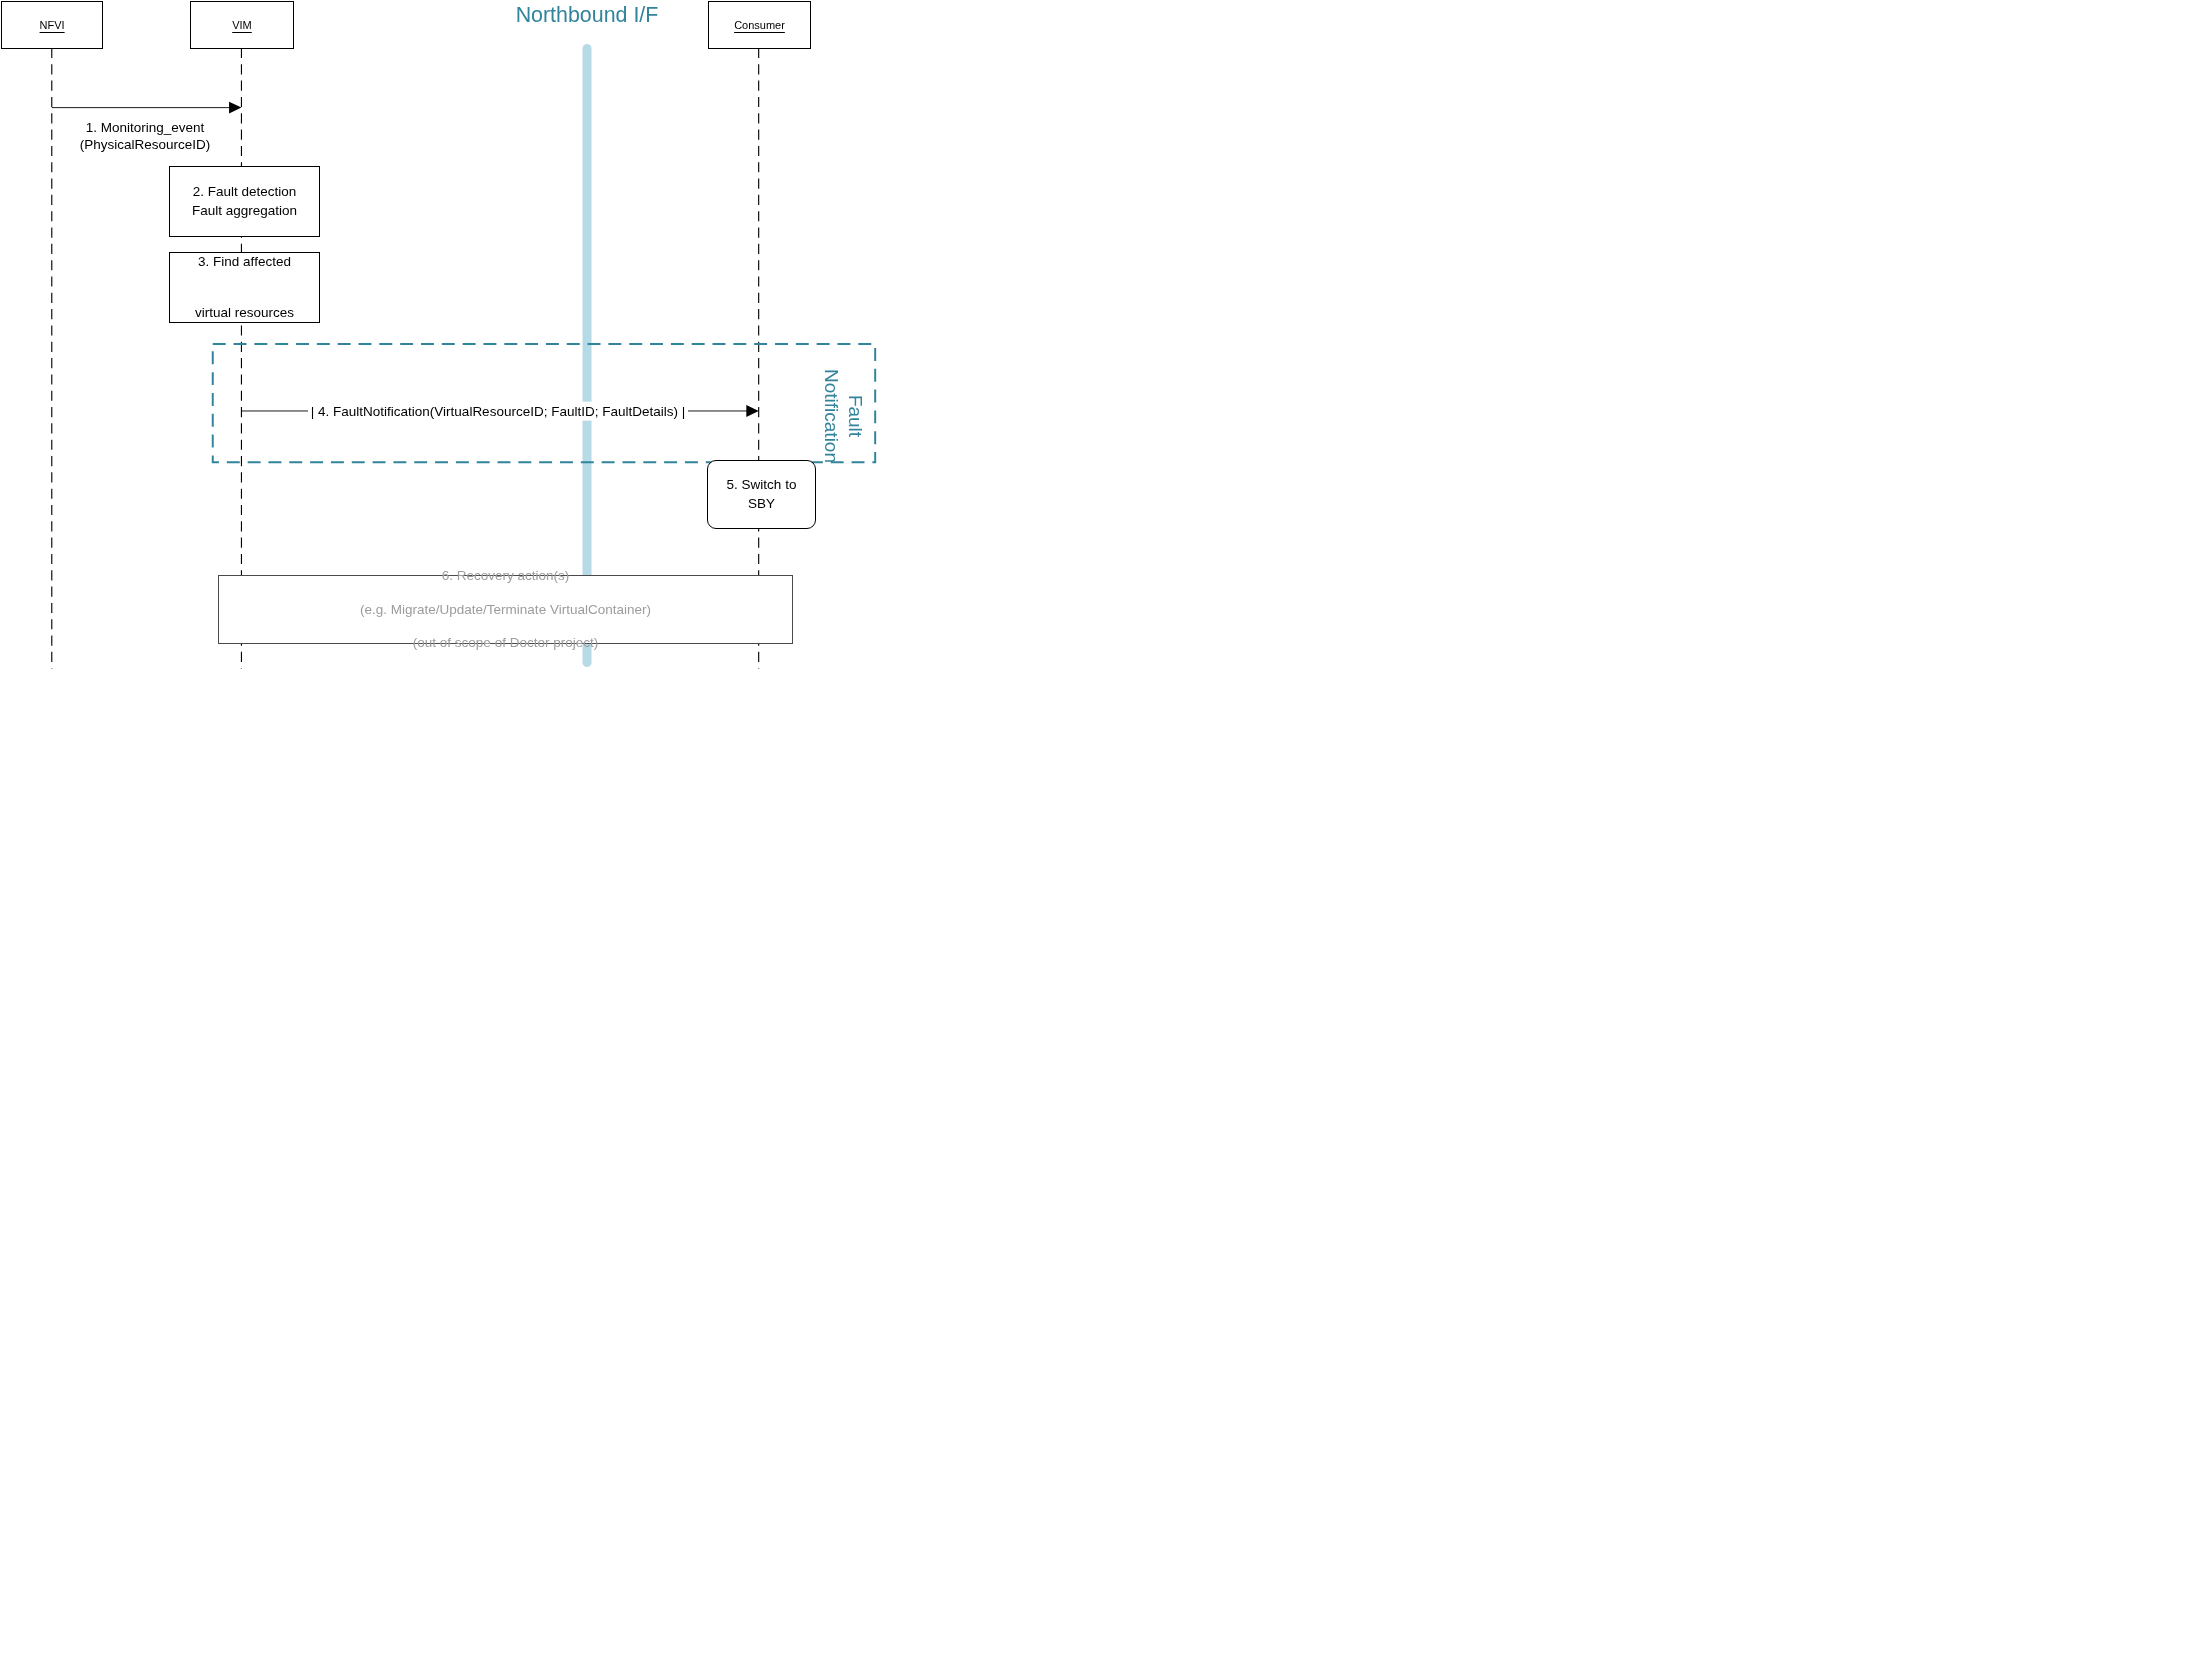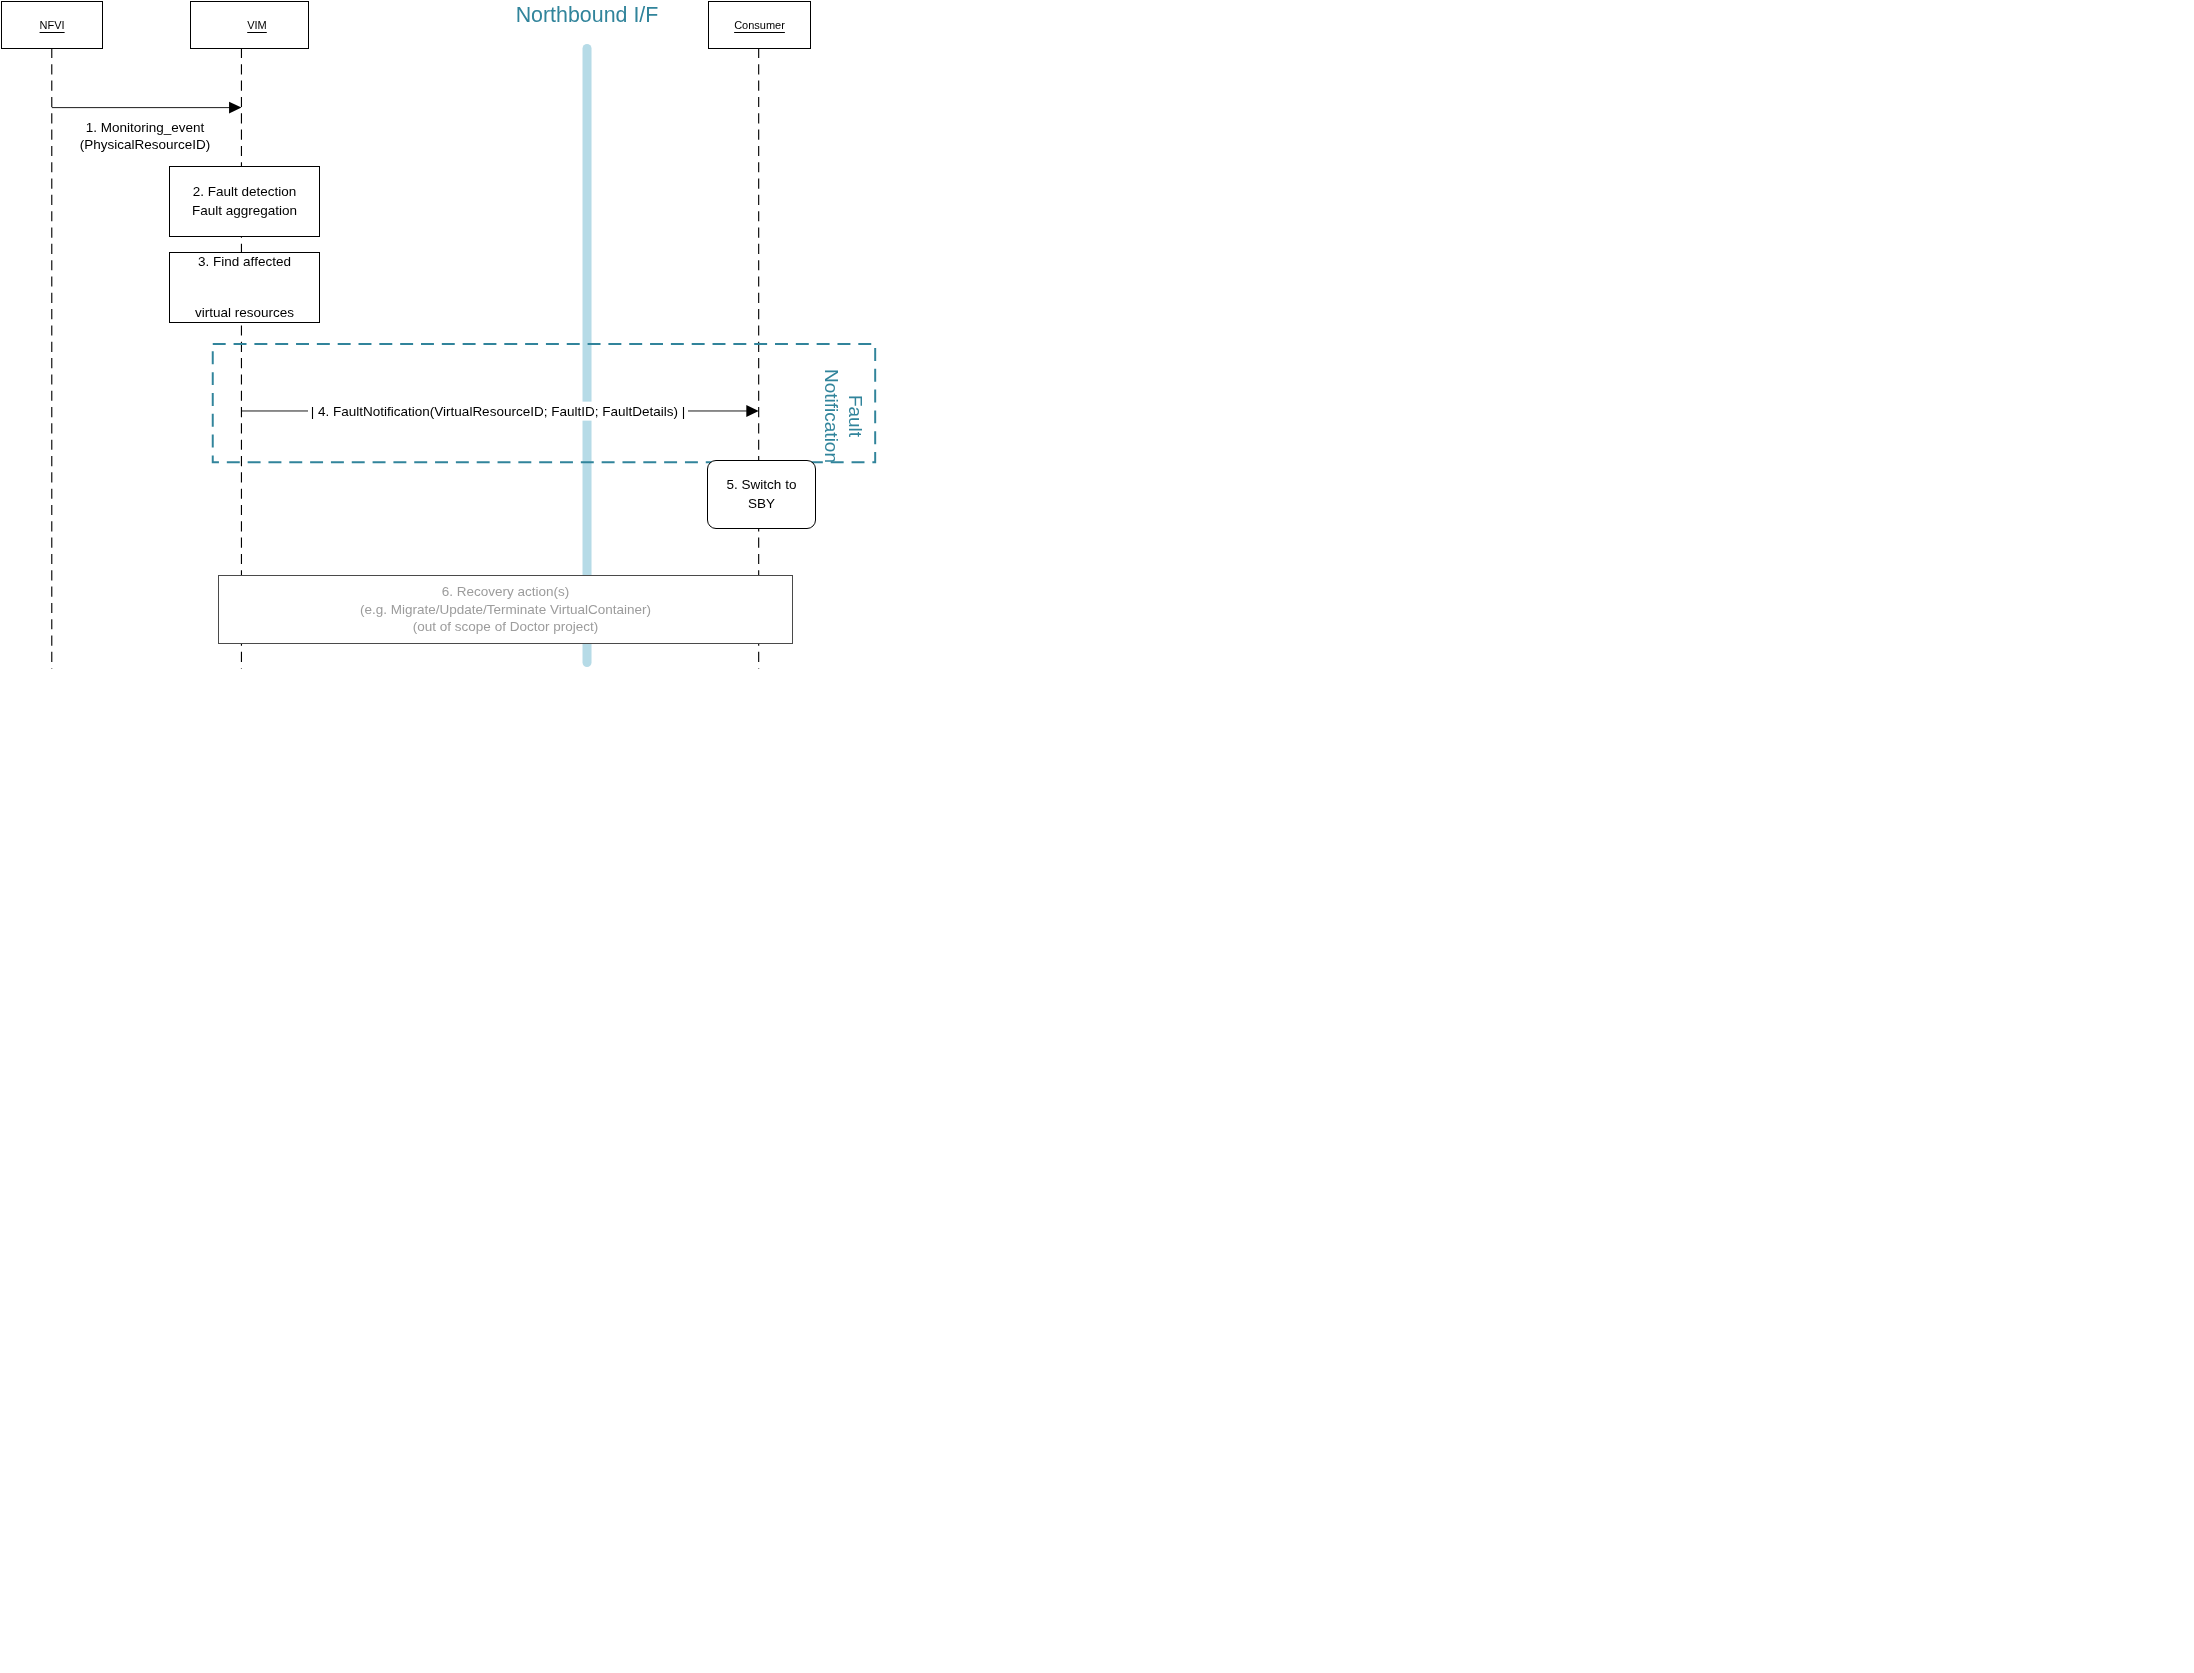--- a/index.html
+++ b/index.html
@@ -28,21 +28,21 @@
     font-size:13.5px;line-height:1.38;text-align:center;
   }
   .msg-label{
     position:absolute;transform:translate(-50%,-50%);
     background:#fff;text-align:center;font-size:13.5px;line-height:1.3;
     padding:0.6px 2.8px;white-space:nowrap;
   }
   .gray-box{
     position:absolute;border:0.8px solid var(--grayborder);background:#fff;
     display:flex;flex-direction:column;align-items:center;justify-content:center;
-    font-size:13.5px;line-height:1.32;text-align:center;color:var(--graytext);
+    font-size:13.5px;line-height:1.32;text-align:center;color:var(--graytext);gap:16px;
   }
   .group-label{
     position:absolute;left:843px;top:416px;
     transform:translate(-50%,-50%) rotate(90deg);
     color:var(--teal);font-size:19px;line-height:1.25;text-align:center;white-space:nowrap;
   }
 </style>
 </head>
 <body>
 
@@ -65,21 +65,21 @@
 
     <g>
       <line x1="429" y1="730" x2="1327" y2="730" stroke="#000" stroke-width="1.6"></line>
       <polygon points="1348,730 1326,719.5 1326,740.5" fill="#000"></polygon>
     </g>
   </svg>
 
   <div class="actor-box" style="left:1.1px;top:1.1px;width:100px;height:46px;">
     <span class="u">NFVI</span>
   </div>
-  <div class="actor-box" style="left:190px;top:1.1px;width:102px;height:46px;padding-left:15px;">
+  <div class="actor-box" style="left:190px;top:1.1px;width:102px;height:46px;">
     <span class="u">VIM</span>
   </div>
   <div class="actor-box" style="left:708px;top:1.1px;width:101px;height:46px;">
     <span class="u">Consumer</span>
   </div>
 
   <div class="nb-title">Northbound I/F</div>
 
   <div class="msg-label" style="left:145px;top:107px;margin-top:29px;">
     <div>1. Monitoring_event</div>

